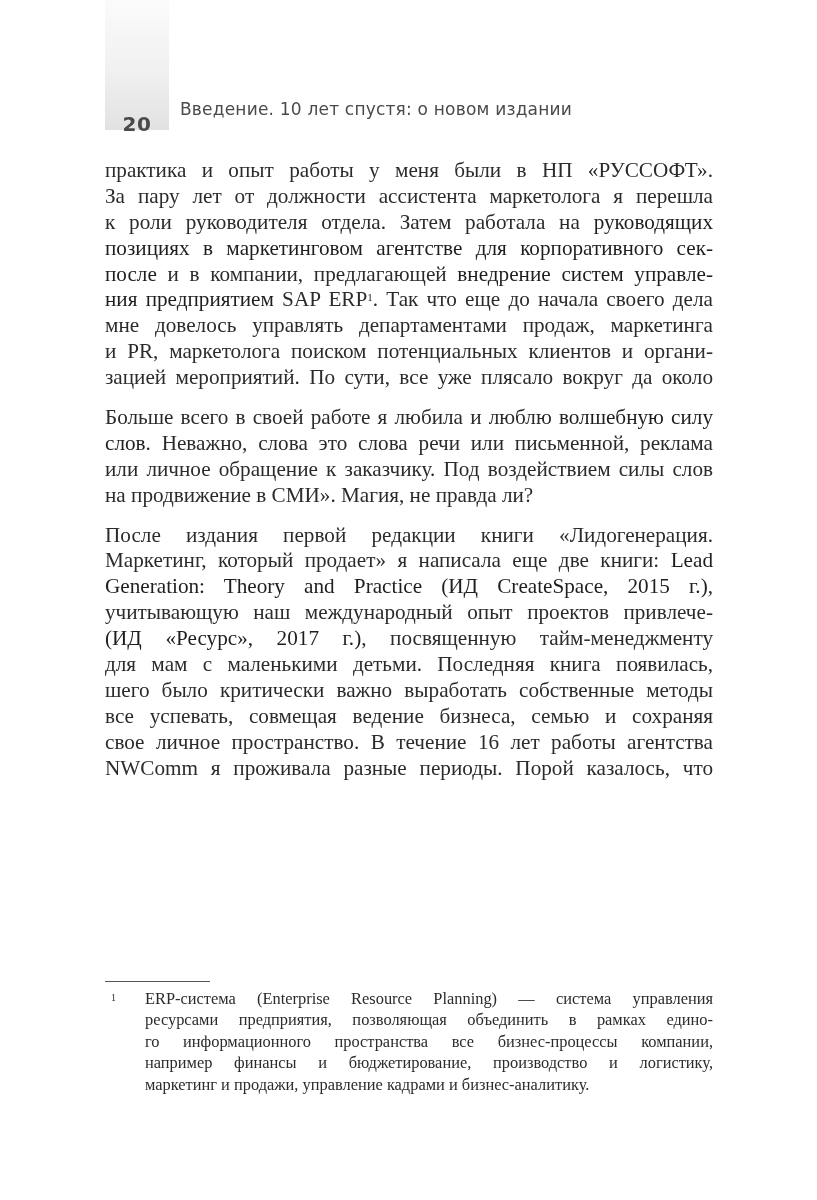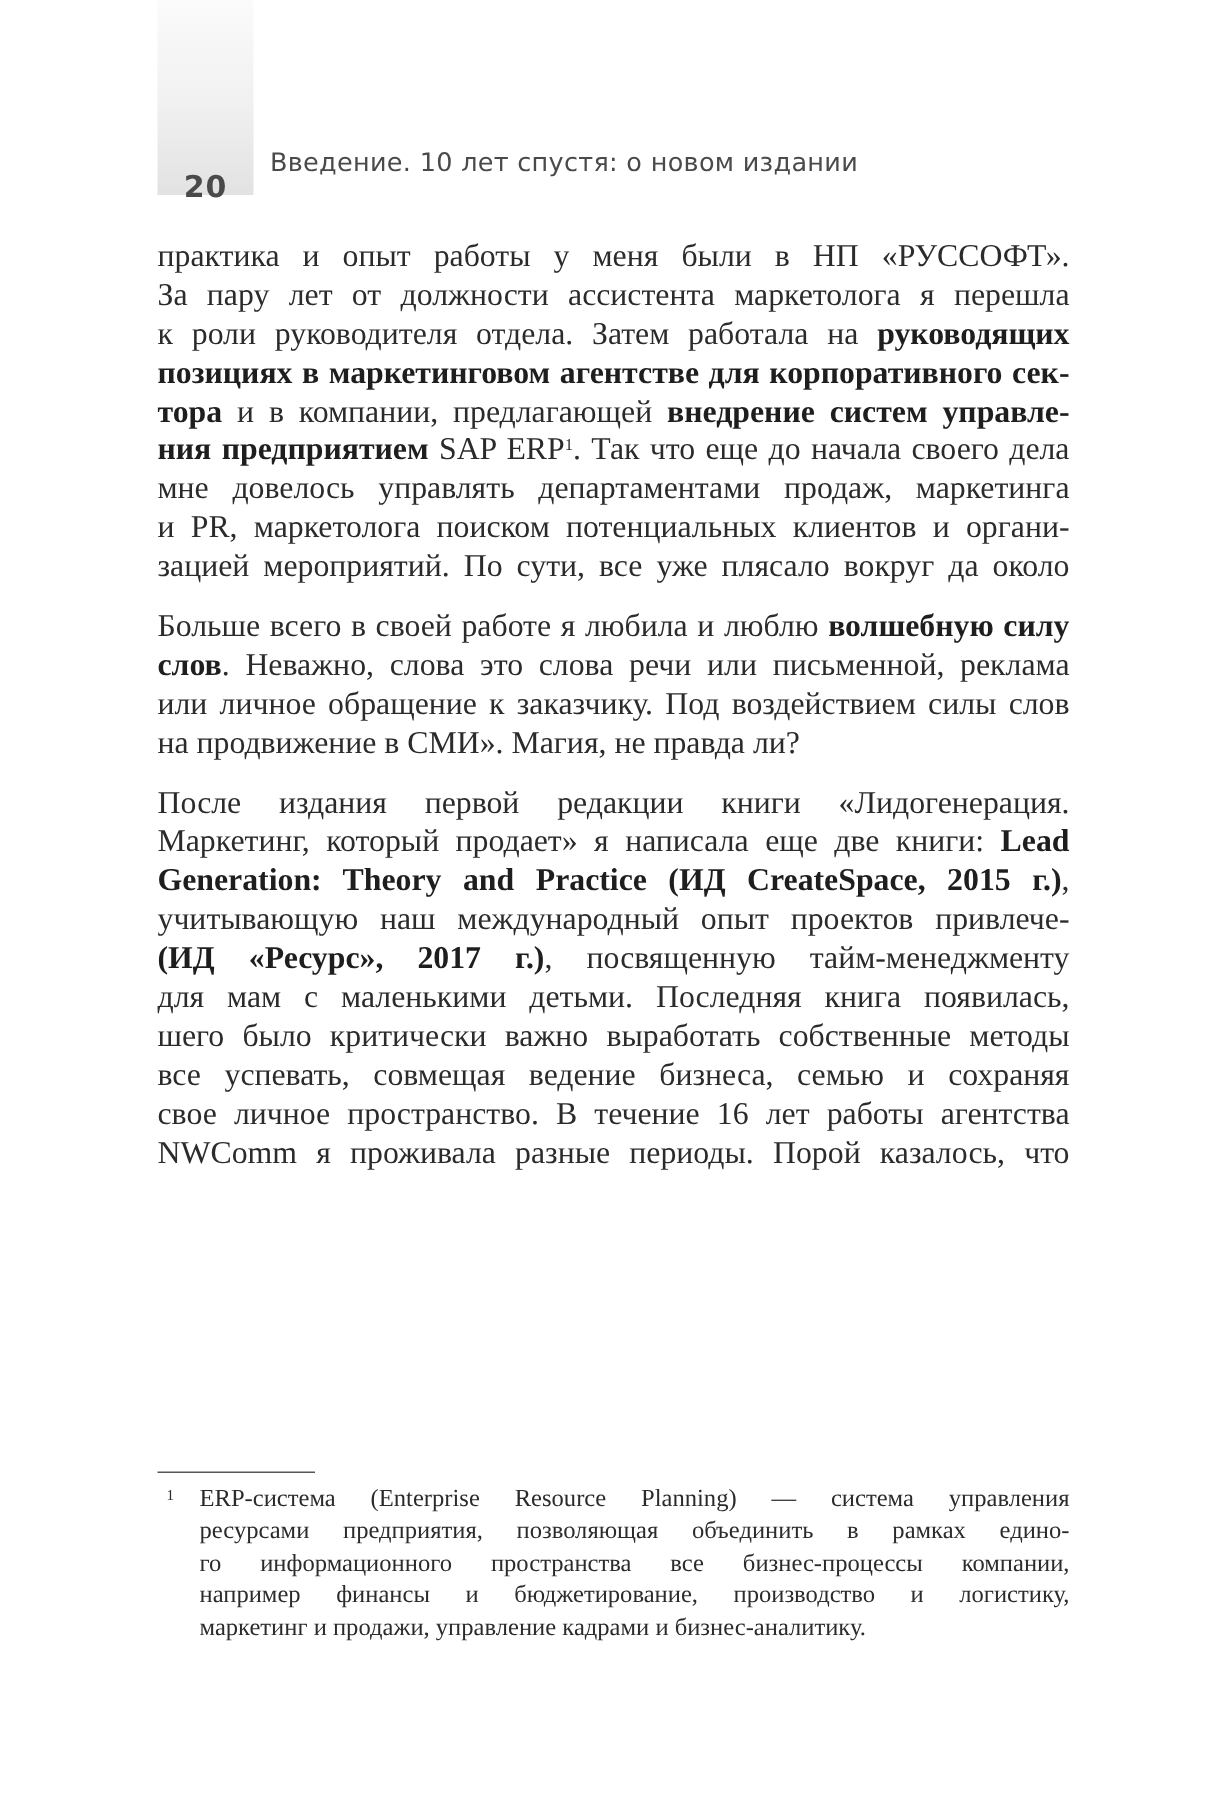--- a/index.html
+++ b/index.html
@@ -61,21 +61,21 @@
       display: block;
       text-align: justify;
       text-align-last: justify;
       white-space: nowrap;
       height: 25.9px;
     }
     .line.last {
       text-align-last: left;
     }
     b {
-      font-weight: bold;
+      font-weight: normal;
       color: #1e1e1e;
     }
     sup {
       font-size: 11px;
       vertical-align: top;
       position: relative;
       top: -2px;
     }
     .footnote-rule {
       position: absolute;
@@ -95,21 +95,21 @@
       line-height: 21.4px;
       color: #2b2b2b;
     }
     .fn-marker {
       position: absolute;
       left: 6px;
       top: -1px;
       font-size: 10px;
     }
     .fn-text {
-      margin-left: 28px;
+      margin-left: 40px;
     }
     .fn-line {
       display: block;
       text-align: justify;
       text-align-last: justify;
       white-space: nowrap;
       height: 21.4px;
     }
     .fn-line.last {
       text-align-last: left;
@@ -121,21 +121,21 @@
 <div class="page-tab"></div>
 <div class="page-number">20</div>
 <div class="running-head">Введение. 10 лет спустя: о новом издании</div>
 
 <div class="body-text" id="body-text">
     <div class="para">
       <span class="line"><span>практика и опыт работы у меня были в НП «РУССОФТ».</span></span>
       <span class="line"><span>За пару лет от должности ассистента маркетолога я перешла</span></span>
       <span class="line"><span>к роли руководителя отдела. Затем работала на </span><b>руководящих</b></span>
       <span class="line"><b>позициях в маркетинговом агентстве для корпоративного сек-</b></span>
-      <span class="line"><b>тора</b><span> и в компании, предлагающей </span><b>внедрение систем управле-</b></span>
+      <span class="line"><b>после</b><span> и в компании, предлагающей </span><b>внедрение систем управле-</b></span>
       <span class="line"><b>ния предприятием</b><span> SAP ERP</span><sup>1</sup><span>. Так что еще до начала своего дела</span></span>
       <span class="line"><span>мне довелось управлять департаментами продаж, маркетинга</span></span>
       <span class="line"><span>и PR, маркетолога поиском потенциальных клиентов и органи-</span></span>
       <span class="line"><span>зацией мероприятий. По сути, все уже плясало вокруг да около</span></span>
     </div>
     <div class="para">
       <span class="line"><span>Больше всего в своей работе я любила и люблю </span><b>волшебную силу</b></span>
       <span class="line"><b>слов</b><span>. Неважно, слова это слова речи или письменной, реклама</span></span>
       <span class="line"><span>или личное обращение к заказчику. Под воздействием силы слов</span></span>
       <span class="line last"><span>на продвижение в СМИ». Магия, не правда ли?</span></span>

